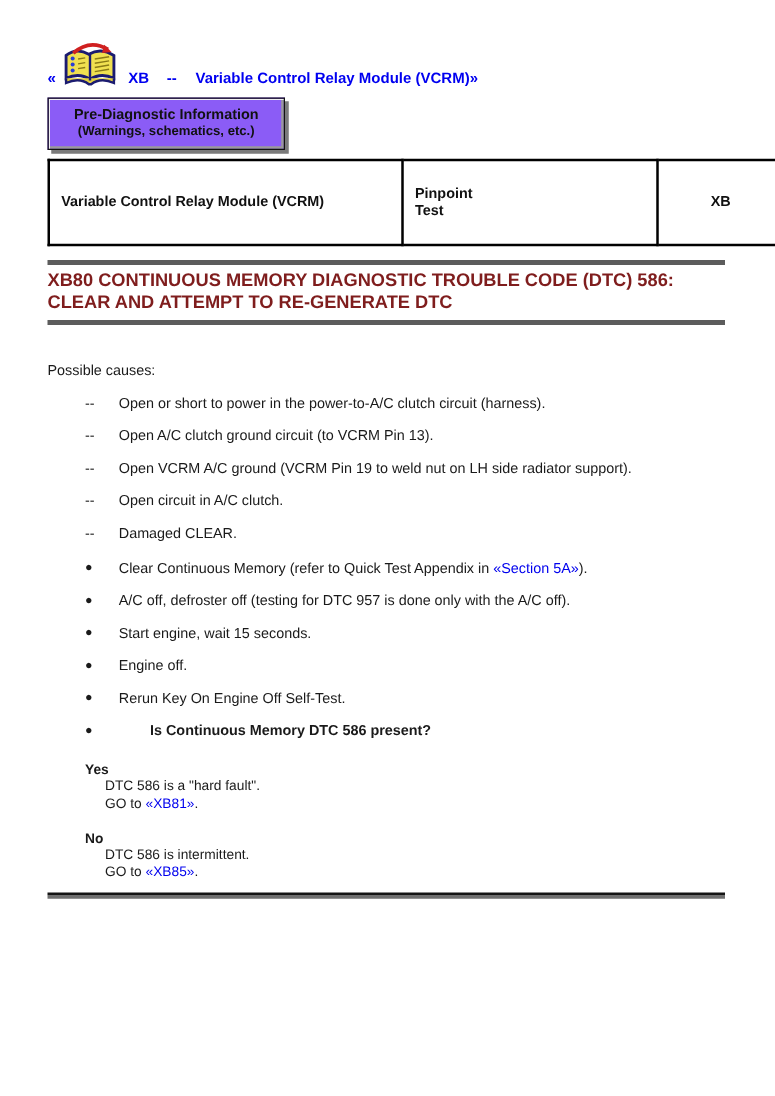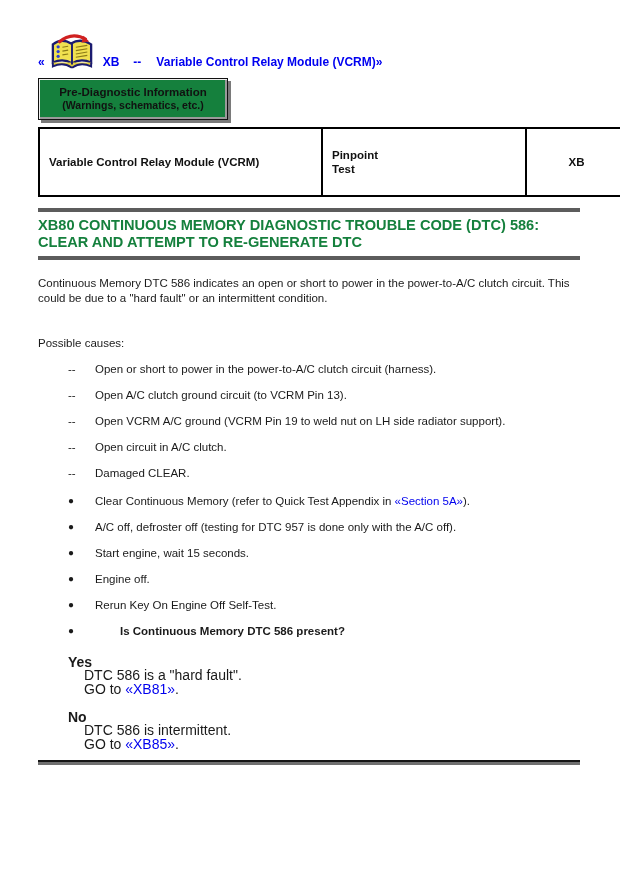--- a/index.html
+++ b/index.html
@@ -9,56 +9,56 @@
 
   
   .nav{display:flex;align-items:flex-end;padding-top:34px;color:#0000f0;font-weight:bold;font-size:12px;}
   .nav .guillemet{padding-bottom:3px;margin-right:5px;}
   .nav .book{width:44px;height:38px;margin-right:9px;flex:none;}
   .nav .code{padding-bottom:3px;}
   .nav .sep{padding-bottom:3px;margin:0 15px 0 14px;}
   .nav .title{padding-bottom:3px;}
 
   
-  .prediag{display:block;margin-top:6px;width:176px;background:#15803d;border:1px solid #111;
+  .prediag{display:block;margin-top:6px;width:176px;background:#8b5cf6;border:1px solid #111;
     box-shadow:3px 3px 0 #7a7a7a, inset 1px 1px 0 #efefef, inset -2px -2px 0 #9a9a9a;
     padding:7px 6px 7px 6px;text-align:center;cursor:pointer;font-family:"Liberation Sans",sans-serif;}
   .prediag .l1{font-weight:bold;font-size:11.5px;line-height:13px;color:#111;}
   .prediag .l2{font-weight:bold;font-size:10.5px;line-height:13px;color:#111;}
 
   
   table.hdr{margin-top:7px;width:540px;border-collapse:collapse;table-layout:fixed;}
   table.hdr td{border:2px solid #000;font-weight:bold;font-size:11.5px;color:#111;
     vertical-align:middle;padding:6px 9px;height:54px;}
   td.c1{width:263px;}
   td.c2{width:184px;line-height:14px;margin-left:19px;}
   td.c3{width:81px;text-align:center;}
 
   
   .rule{height:4px;background:#5c5c5c;}
   .rule-a{margin-top:11px;}
   .rule-b{margin-top:5px;}
   .rule-bottom{margin-top:9px;height:5px;background:linear-gradient(to bottom,#151515 0%,#151515 45%,#6f6f6f 45%,#6f6f6f 100%);}
 
   
-  h1.head{margin:5px 0 0 0;font-size:14.6px;font-weight:bold;line-height:17px;max-width:545px;color:#15803d;}
+  h1.head{margin:5px 0 0 0;font-size:14.6px;font-weight:bold;line-height:17px;max-width:545px;color:#7f1d1d;}
 
   
   .para{margin-top:16px;font-size:11.5px;line-height:15px;max-width:548px;}
   .causes-label{margin-top:31px;font-size:11.5px;}
 
   .li{display:flex;margin-top:12px;font-size:11.5px;line-height:14px;}
   .li .marker{flex:none;width:27px;margin-left:30px;}
   .li .marker.bdot{font-size:10px;}
   .li .txt{flex:1;}
   .li.first{margin-top:13px;}
   .li.bfirst{margin-top:14px;}
   .li.q .txt{font-weight:bold;padding-left:25px;}
 
-  .answer{margin-top:17px;font-size:14px;}
+  .answer{margin-top:17px;font-size:11px;}
   .answer.no{margin-top:14px;}
   .answer .lab{font-weight:bold;margin-left:30px;line-height:14px;}
   .answer .line{margin-left:46px;line-height:13.5px;}
 
   .lnk{color:#0000ee;cursor:pointer;text-decoration:none;}
 </style>
 </head>
 <body>
 
 <div class="page">
@@ -111,21 +111,20 @@
       </tr>
     </tbody>
       </table>
 
     <div class="rule rule-a"></div>
 
     <h1 class="head">XB80 CONTINUOUS MEMORY DIAGNOSTIC TROUBLE CODE (DTC) 586: CLEAR AND ATTEMPT TO RE-GENERATE DTC</h1>
 
     <div class="rule rule-b"></div>
 
-    <p class="para">Continuous Memory DTC 586 indicates an open or short to power in the power-to-A/C clutch circuit. This could be due to a "hard fault" or an intermittent condition.</p>
 
     <div class="causes-label">Possible causes:</div>
 
     <div class="li first">
       <span class="marker">--</span>
       <span class="txt">Open or short to power in the power-to-A/C clutch circuit (harness).</span>
     </div>
     <div class="li">
       <span class="marker">--</span>
       <span class="txt">Open A/C clutch ground circuit (to VCRM Pin 13).</span>

